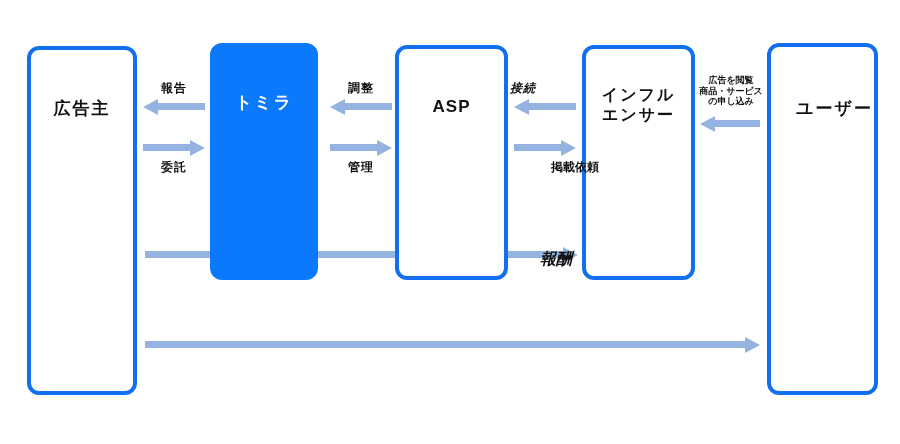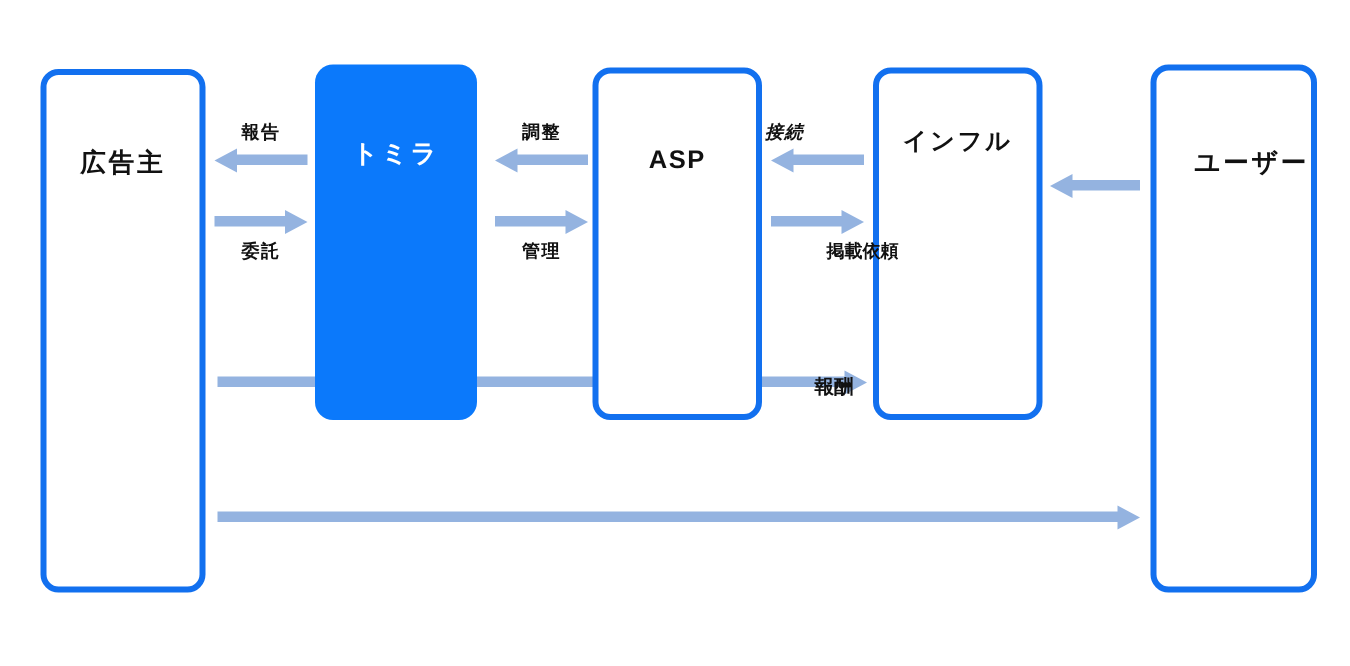--- a/index.html
+++ b/index.html
@@ -27,21 +27,21 @@
   .arrow .head{position:absolute;top:0;width:0;height:0;
     border-top:8px solid transparent;border-bottom:8px solid transparent;}
   .arrow.right .head{right:0;border-left:15px solid var(--arrow,#94b3e0);}
   .arrow.left  .head{left:0;border-right:15px solid var(--arrow,#94b3e0);}
   
   .flow-label{
     position:absolute;text-align:center;font-weight:bold;font-size:12px;
     color:var(--text,#111111);z-index:3;white-space:nowrap;letter-spacing:1px;
   }
   .flow-label.small{font-size:9px;line-height:10.5px;letter-spacing:0;}
-  .flow-label.on-arrow{font-size:13px;letter-spacing:0;}
+  .flow-label.on-arrow{font-size:16px;letter-spacing:0;font-style:italic;}
 </style>
 </head>
 <body>
 
 <div id="canvas">
 
   <div class="arrow right" style="left:145px;top:247px;width:433px;">
     <span class="shaft"></span>
     <span class="head"></span>
   </div>
@@ -59,20 +59,21 @@
     <div class="node-label" style="top:50px;">トミラ</div>
   </div>
 
   <div class="node" style="left:395px;top:45px;width:113px;height:235px;border-radius:12px;">
     <div class="node-label" style="top:48px;letter-spacing:1px;">ASP</div>
   </div>
 
   <div class="node" style="left:582px;top:45px;width:113px;height:235px;">
     <div class="node-label" style="top:36px;font-size:16px;">
       <div>インフル</div>
+      <div>エンサー</div>
     </div>
   </div>
 
   <div class="node" style="left:767px;top:43px;width:111px;height:352px;">
     <div class="node-label" style="top:52px;margin-left:24px;">ユーザー</div>
   </div>
 
   <div class="flow-label" style="left:143px;top:80px;width:62px;">報告</div>
   <div class="arrow left" style="left:143px;top:99px;width:62px;">
     <span class="shaft"></span>
@@ -99,18 +100,23 @@
   <div class="arrow left" style="left:514px;top:99px;width:62px;">
     <span class="shaft"></span>
     <span class="head"></span>
   </div>
   <div class="arrow right" style="left:514px;top:140px;width:62px;">
     <span class="shaft"></span>
     <span class="head"></span>
   </div>
   <div class="flow-label" style="left:514px;top:159px;width:62px;letter-spacing:0;margin-left:30px;">掲載依頼</div>
 
+  <div class="flow-label small" style="left:694px;top:75px;width:74px;">
+    <div>広告を閲覧</div>
+    <div>商品・サービス</div>
+    <div>の申し込み</div>
+  </div>
   <div class="arrow left" style="left:700px;top:116px;width:60px;">
     <span class="shaft"></span>
     <span class="head"></span>
   </div>
 
 </div>
 
 </body></html>

